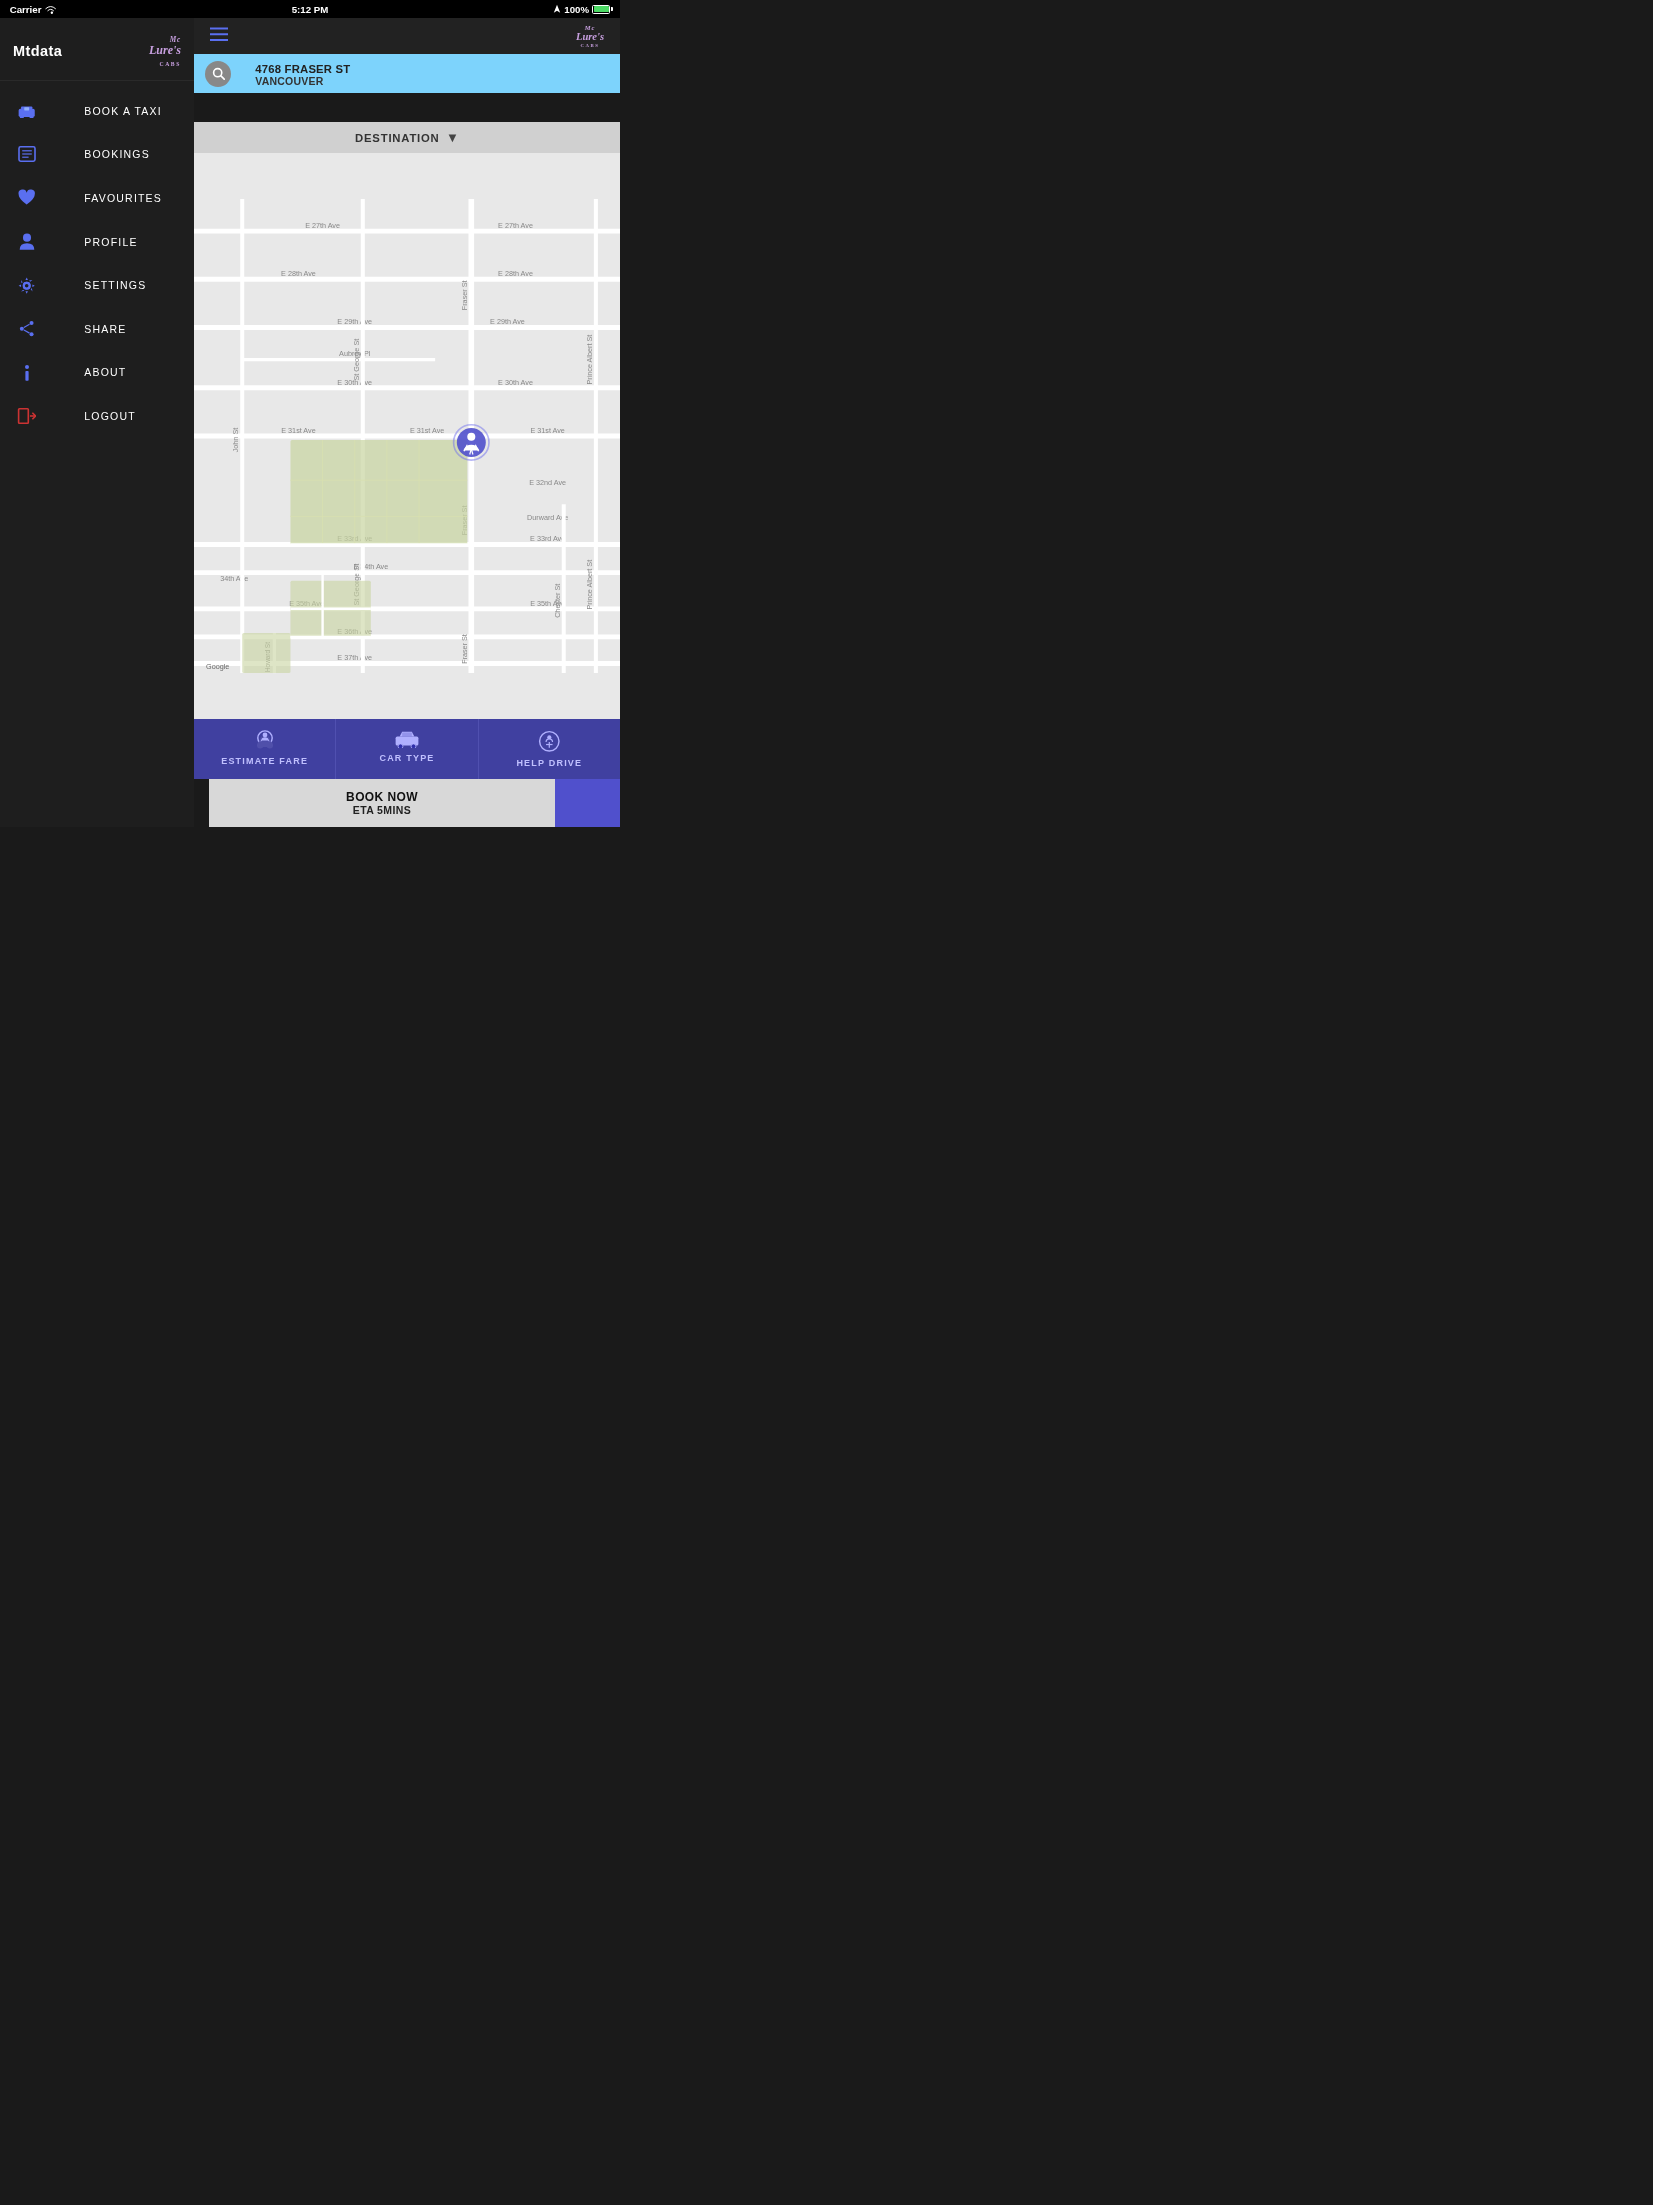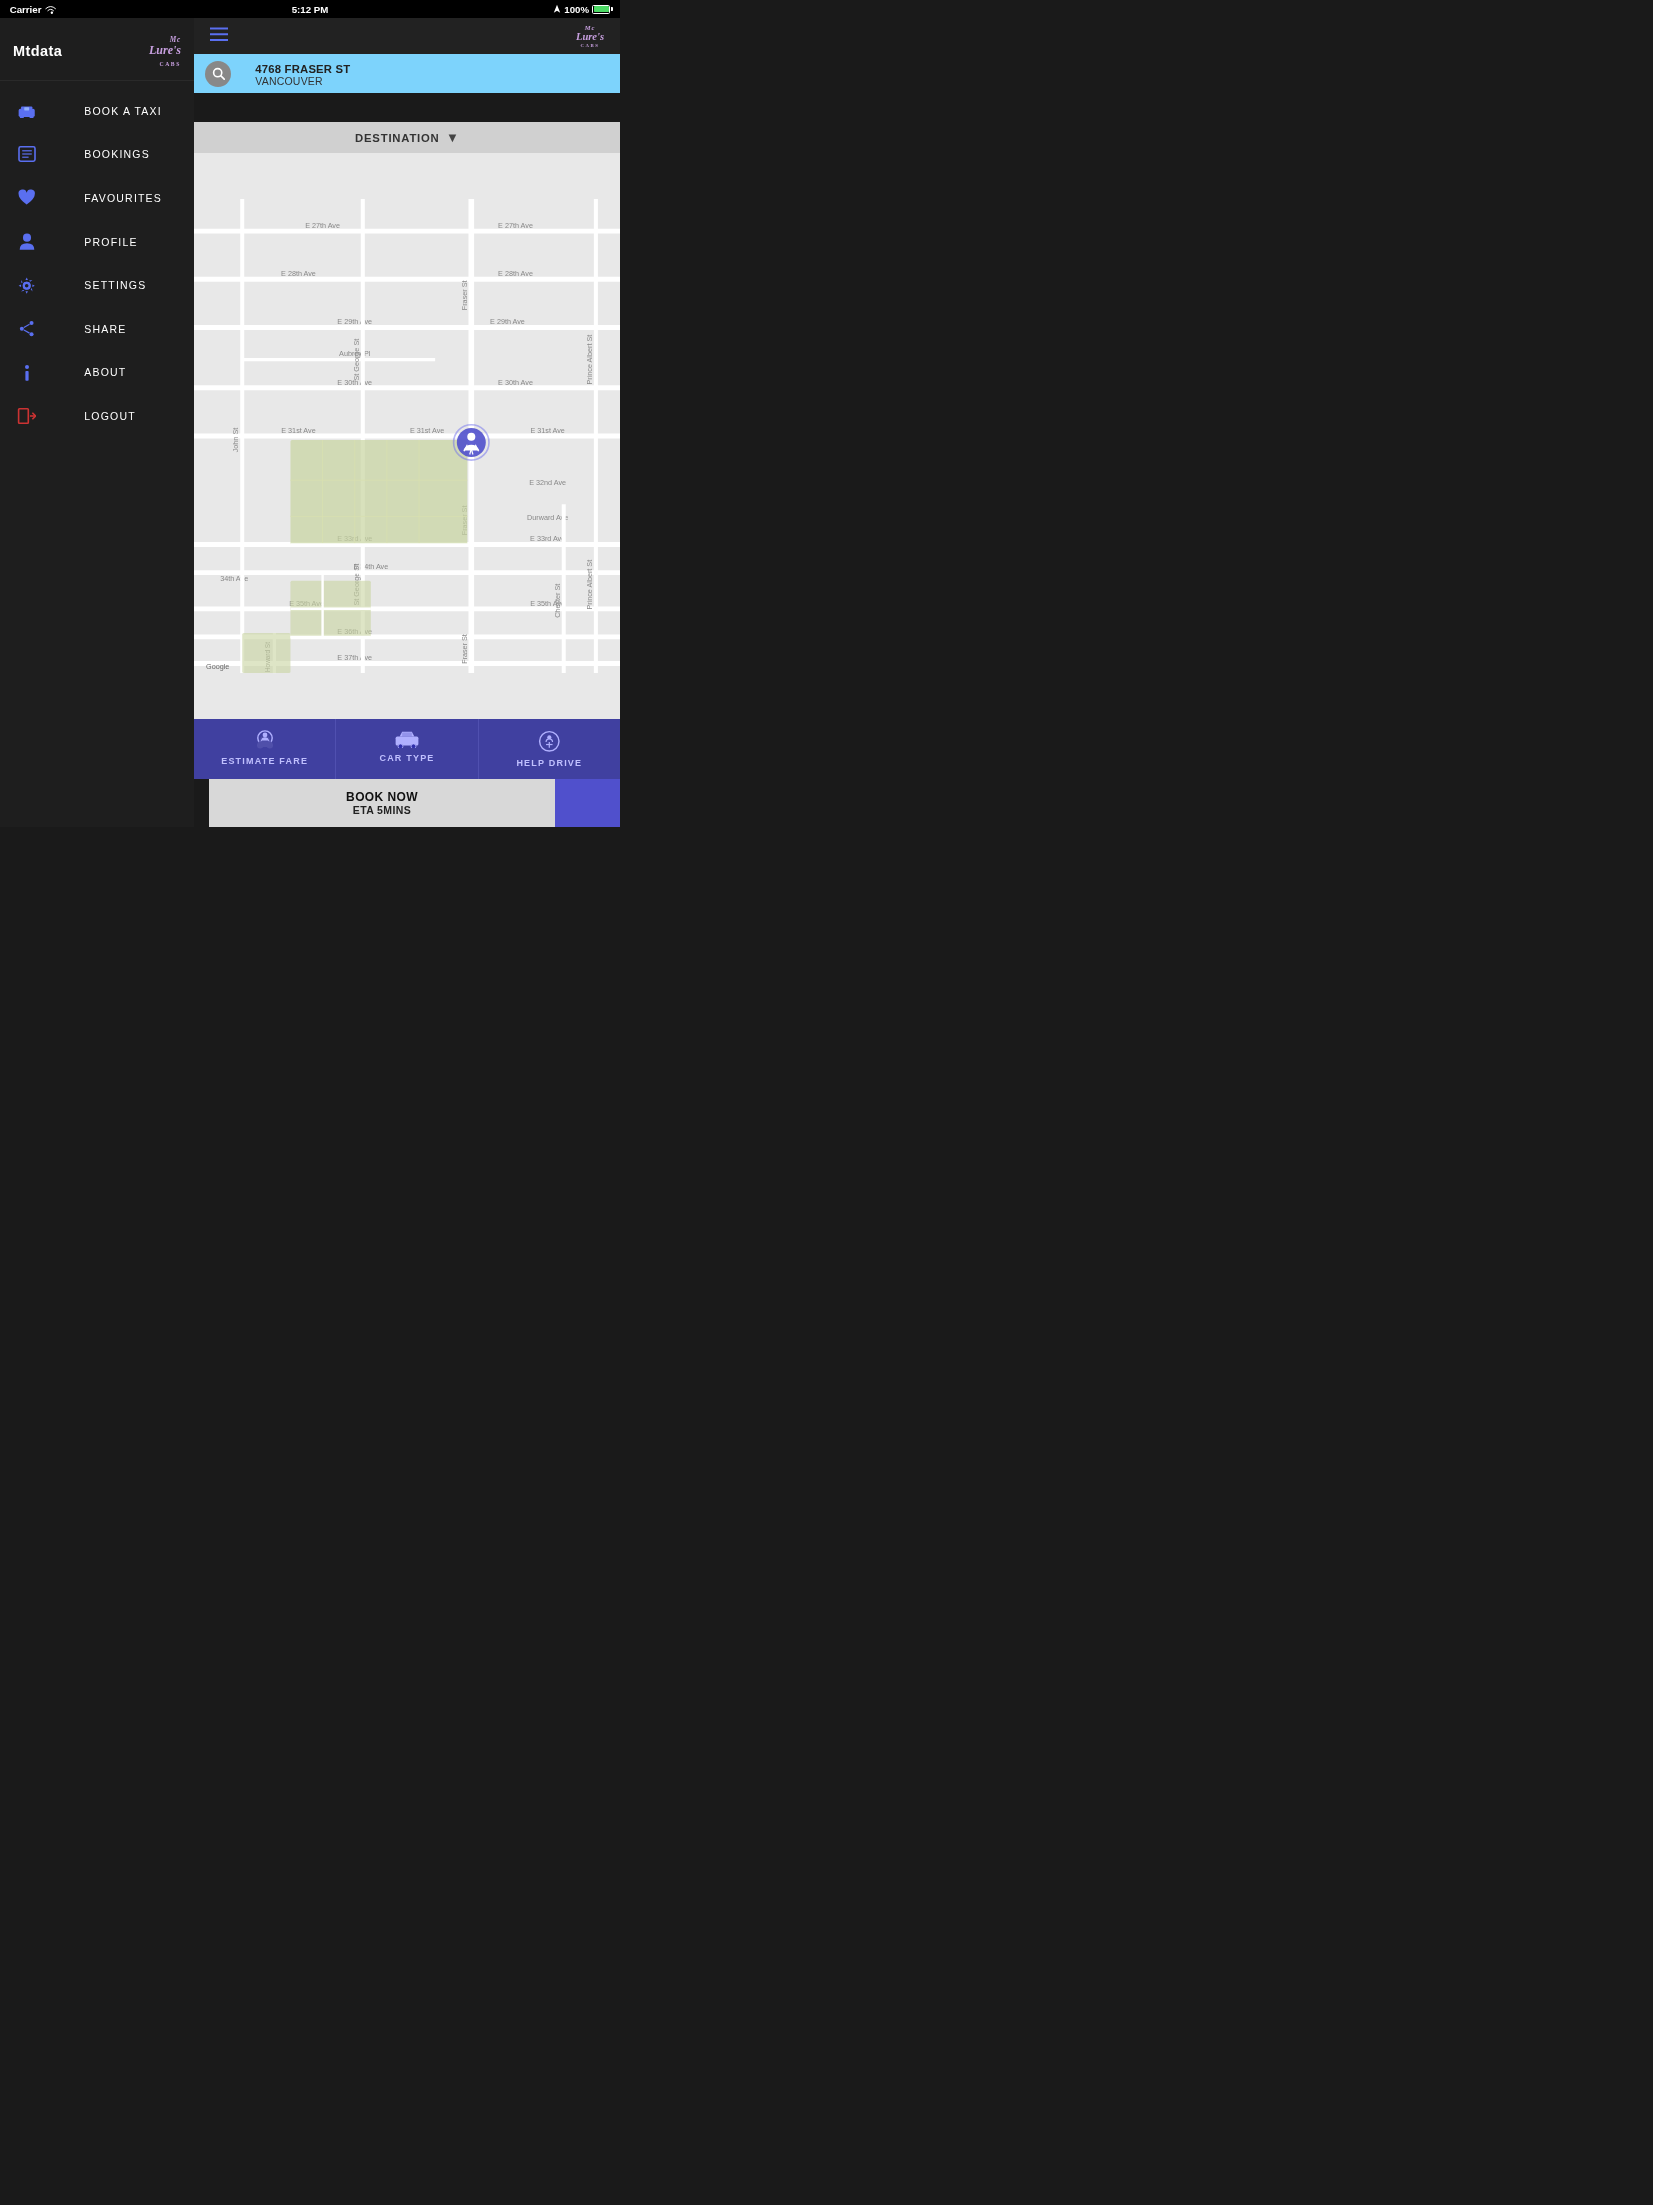--- a/index.html
+++ b/index.html
@@ -176,21 +176,21 @@
       flex-direction: column;
     }
     .address-line1 {
       font-size: 11.3px;
       font-weight: 700;
       color: #222;
       letter-spacing: 0.2px;
     }
     .address-line2 {
       font-size: 10.5px;
-      font-weight: 400;
+      font-weight: 700;
       color: #333;
       letter-spacing: 0.2px;
     }
 
     
     .destination-bar {
       background: #d0d0d0;
       display: flex;
       align-items: center;
       justify-content: center;

